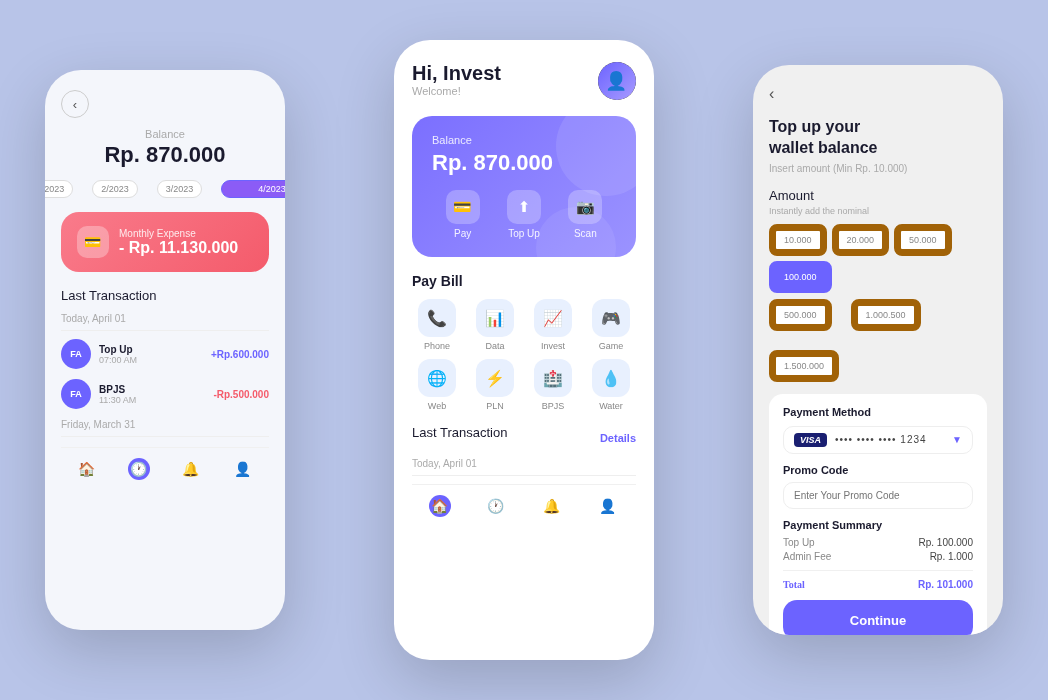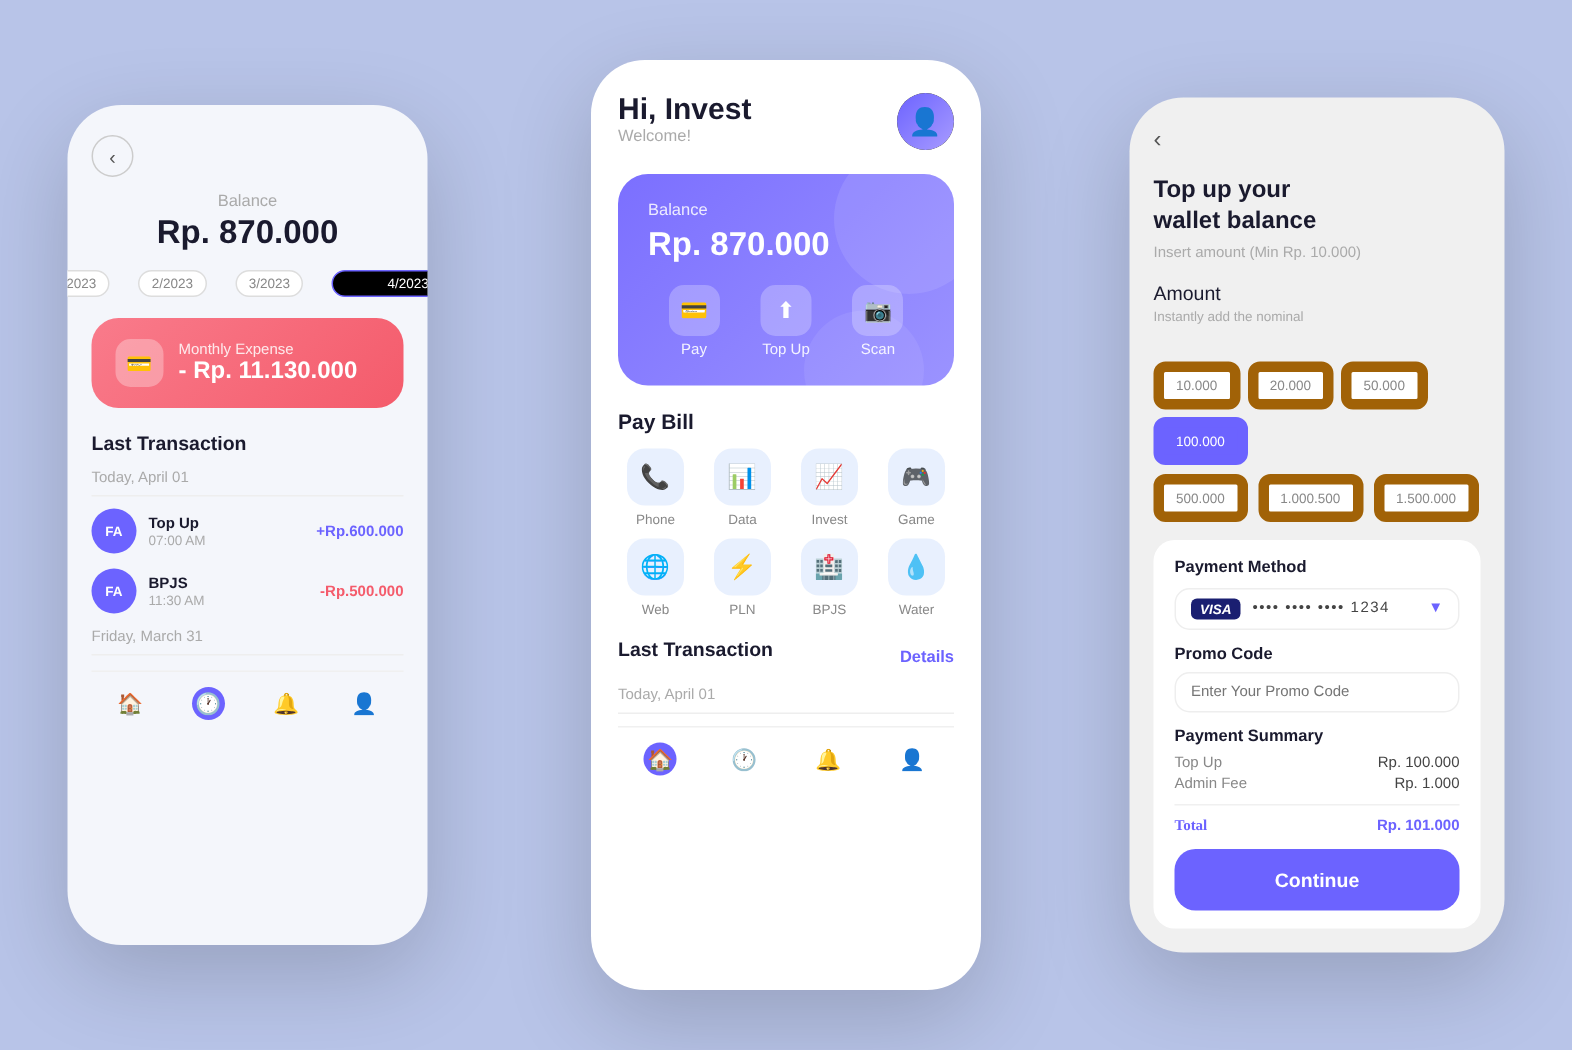--- a/index.html
+++ b/index.html
@@ -99,21 +99,21 @@
     .period-tab {
       padding: 3px 8px;
       border-radius: 12px;
       border: 1px solid #ddd;
       font-size: 9px;
       color: #888;
       background: #fff;
     }
 
     .period-tab.active {
-      background: #000000;
+      background: #8b5cf6;
       color: #fff;
       border-color: #6c63ff;
       padding-left: 36px;
     }
 
     .expense-card {
       background: linear-gradient(135deg, #f97b8b, #f45b6b);
       border-radius: 18px;
       padding: 14px 16px;
       color: white;
@@ -139,21 +139,21 @@
       opacity: 0.85;
     }
 
     .expense-info .expense-amount {
       font-size: 16px;
       font-weight: 700;
     }
 
     .section-title {
       font-size: 13px;
-      font-weight: 700;
+      font-weight: 400;
       color: #1a1a2e;
       margin-bottom: 10px;
     }
 
     .date-label {
       font-size: 10px;
       color: #aaa;
       margin-bottom: 8px;
       padding-bottom: 6px;
       border-bottom: 1px solid #eee;
@@ -450,21 +450,21 @@
     .amount-section-title {
       font-size: 13px;
       font-weight: 400;
       color: #1a1a2e;
       margin-bottom: 3px;
     }
 
     .amount-subtitle {
       font-size: 9px;
       color: #aaa;
-      margin-bottom: 25px;
+      margin-bottom: 8px;
     }
 
     .amount-chips {
       display: flex;
       flex-wrap: wrap;
       gap: 5px;
       margin-bottom: 6px;
     }
 
     .amount-chip {
@@ -478,21 +478,21 @@
 
     .amount-chip.active {
       background: #6c63ff;
       color: #fff;
       border-color: #6c63ff;
     }
 
     .amount-chips-2 {
       display: flex;
       flex-wrap: wrap;
-      gap: 7px;
+      gap: 19px;
       margin-bottom: 12px;
     }
 
     .payment-method-section {
       background: #fff;
       border-radius: 14px;
       padding: 12px 14px;
       margin-bottom: 0;
     }
 

